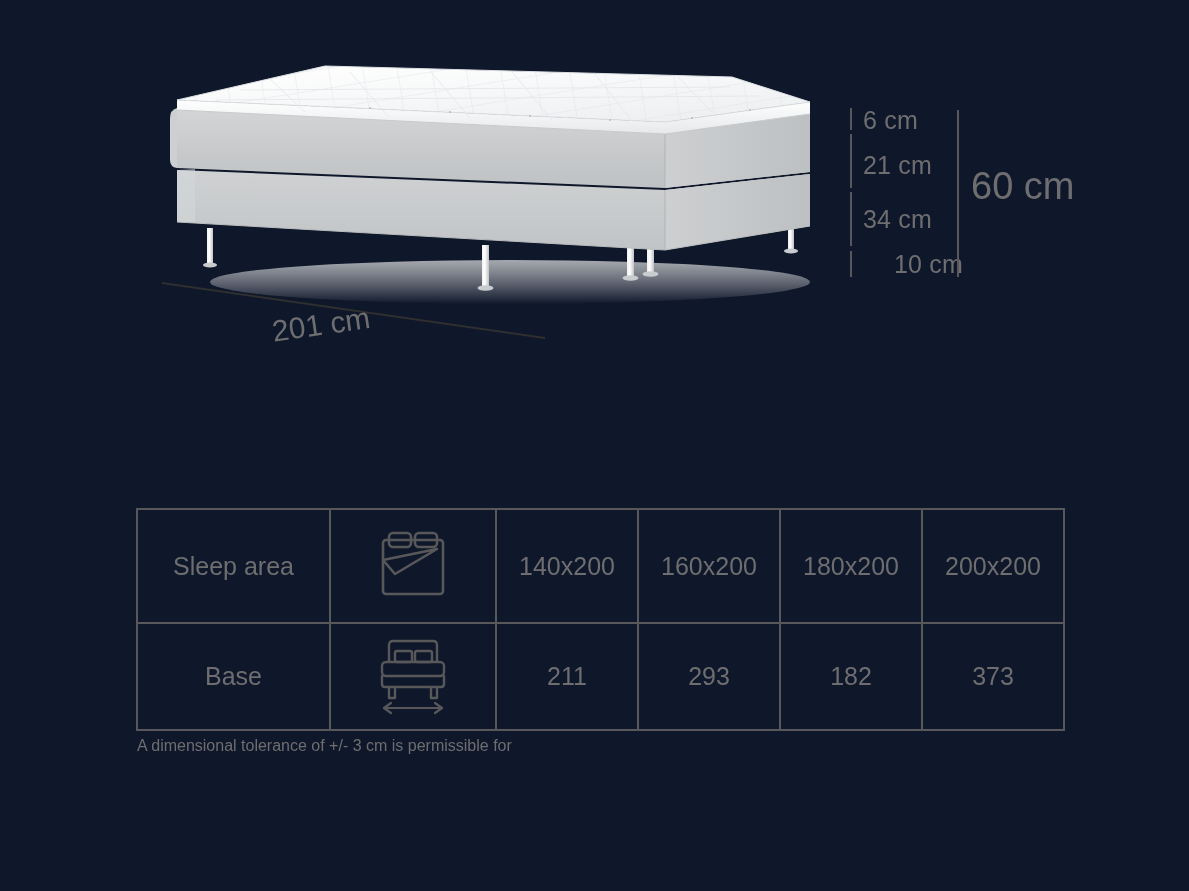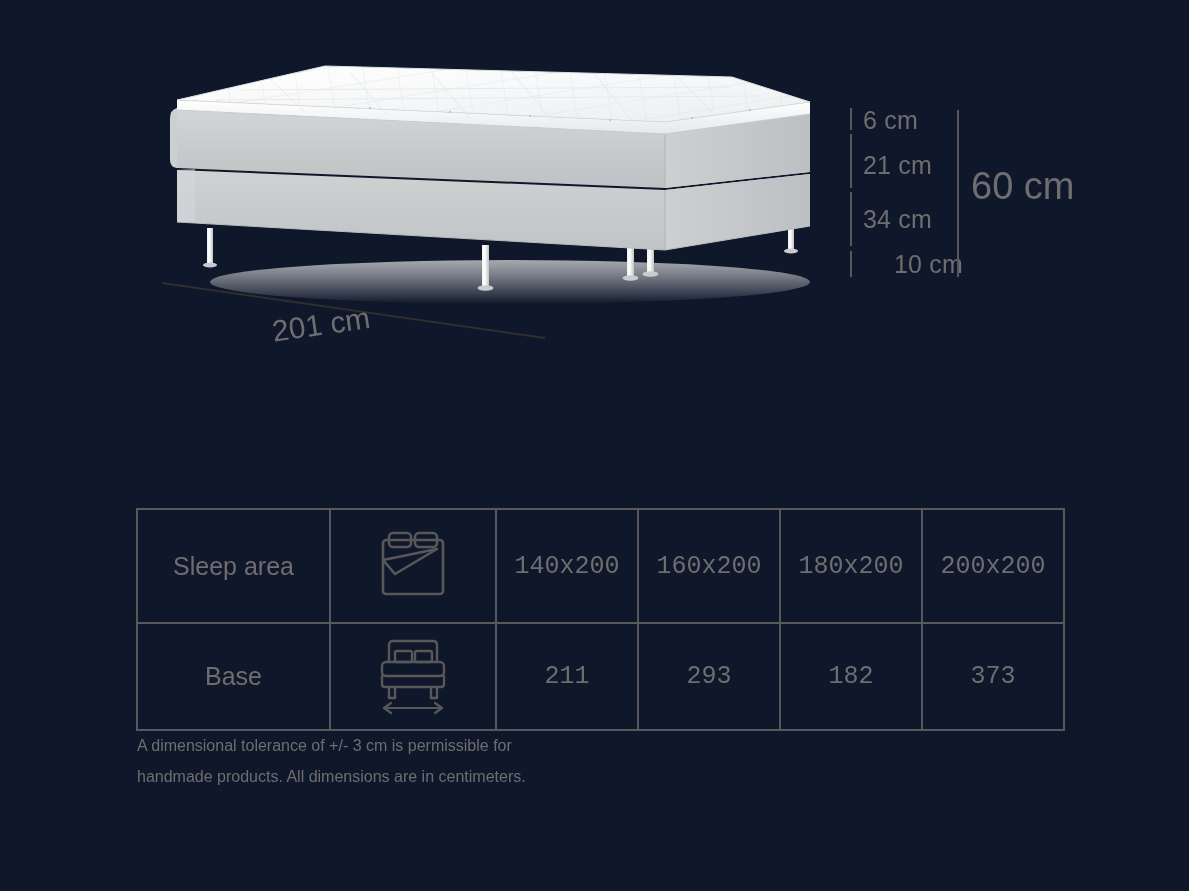--- a/index.html
+++ b/index.html
@@ -87,21 +87,21 @@
     text-align: center;
     vertical-align: middle;
     color: #6e6e70;
     font-size: 25px;
     padding: 0;
   }
   #spec-table tr.row-sleep td { height: 112px; }
   #spec-table tr.row-base  td { height: 105px; border-radius: 8px; }
   td.col-rowhead { width: 191px; }
   td.col-icon    { width: 164px; }
-  td.col-size    { width: 140px; font-family: Liberation Mono, monospace; }
+  td.col-size    { width: 140px; }
   .icon-cell-inner {
     display: flex;
     align-items: center;
     justify-content: center;
     height: 100%;
   }
 
   
   #footnote {
     position: absolute;
@@ -307,16 +307,15 @@
         <td class="col-size">211</td>
         <td class="col-size">293</td>
         <td class="col-size">182</td>
         <td class="col-size">373</td>
       </tr>
     </tbody>
   </table>
 
   <div id="footnote">
     <div>A dimensional tolerance of +/- 3 cm is permissible for</div>
-    <div>handmade products. All dimensions are in centimeters.</div>
   </div>
 
 </div>
 
 </body></html>

